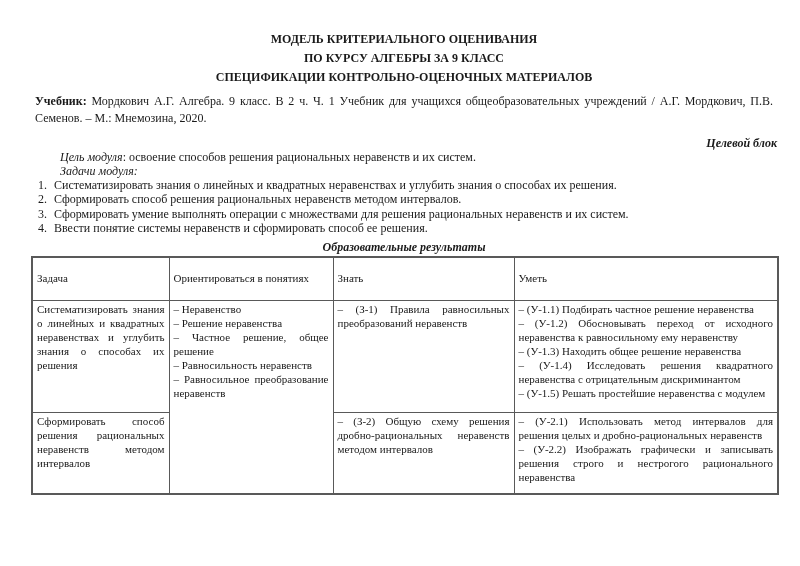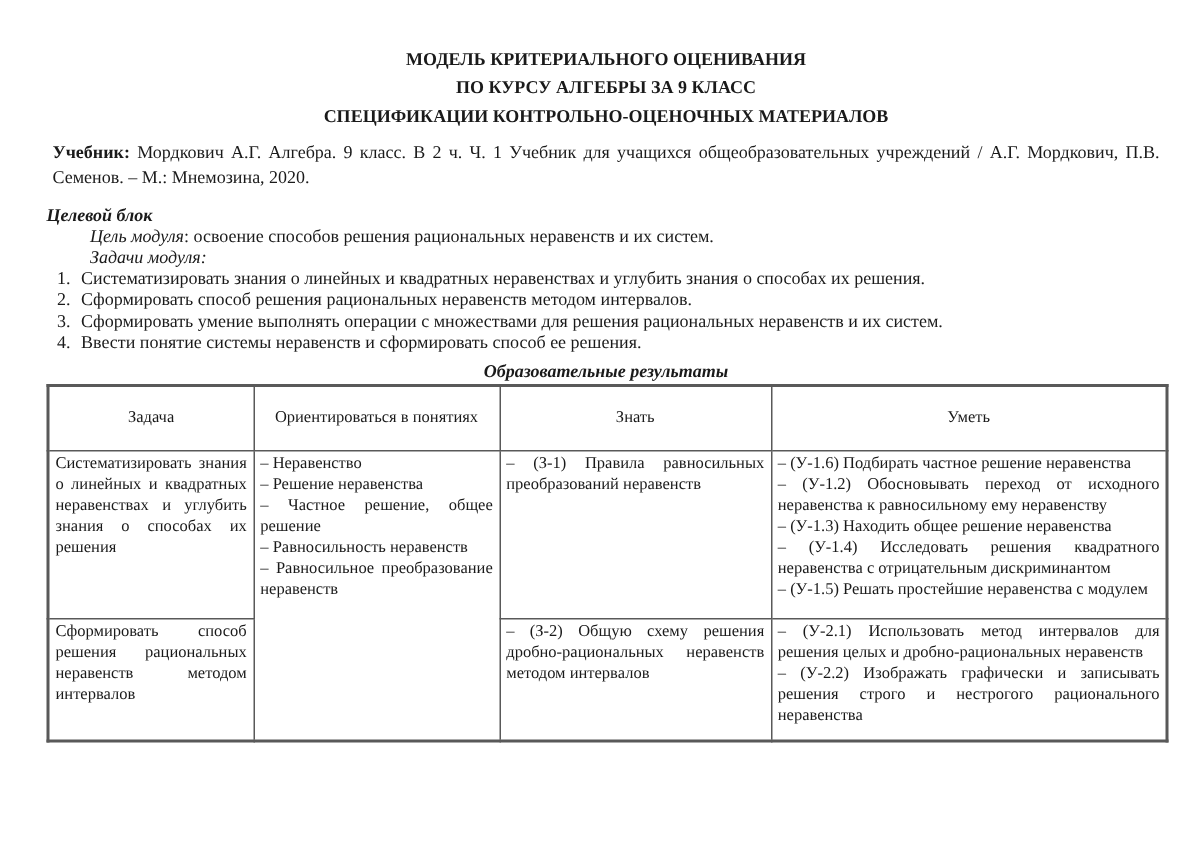--- a/index.html
+++ b/index.html
@@ -30,21 +30,21 @@
   .para {
     font-size: 12px;
     line-height: 17px;
     margin: 4px;
     text-align: justify;
   }
   .para-textbook { margin-top: 9px; }
   .para-chapter  { margin-top: 9px; }
   .para b { font-weight: 700; }
   .center-bold-italic {
-    text-align: left;
+    text-align: right;
     font-weight: 700;
     font-style: italic;
     font-size: 12px;
     line-height: 14px;
     margin: 9px 0 0 0;
   }
   .goal-para, .tasks-label {
     font-size: 12px;
     line-height: 14px;
     margin: 0;
@@ -77,21 +77,20 @@
     border: 2px solid #595959;
   }
   table.spec-table td {
     border: 1px solid #595959;
     vertical-align: top;
     padding: 1px 4px 2px 4px;
     font-size: 11px;
     line-height: 14px;
   }
   tr.thead-row td {
-    text-align: center;
     line-height: 13px;
     height: 26px;
     padding-top: 14px;
   }
   tr.body-row-1 { height: 112px; }
   tr.body-row-2 { height: 81px; }
   table.spec-table td p {
     margin: 0;
     text-align: justify;
   }
@@ -155,21 +154,21 @@
           <p>– Неравенство</p>
           <p>– Решение неравенства</p>
           <p>– Частное решение, общее решение</p>
           <p>– Равносильность неравенств</p>
           <p>– Равносильное преобразование неравенств</p>
         </td>
         <td>
           <p>– (З-1) Правила равносильных преобразований неравенств</p>
         </td>
         <td>
-          <p>– (У-1.6) Подбирать частное решение неравенства</p>
+          <p>– (У-1.1) Подбирать частное решение неравенства</p>
           <p>– (У-1.2) Обосновывать переход от исходного неравенства к равносильному ему неравенству</p>
           <p>– (У-1.3) Находить общее решение неравенства</p>
           <p>– (У-1.4) Исследовать решения квадратного неравенства с отрицательным дискриминантом</p>
           <p>– (У-1.5) Решать простейшие неравенства с модулем</p>
         </td>
       </tr>
       <tr class="body-row-2">
         <td>
           <p>Сформировать способ решения рациональных неравенств методом интервалов</p>
         </td>

